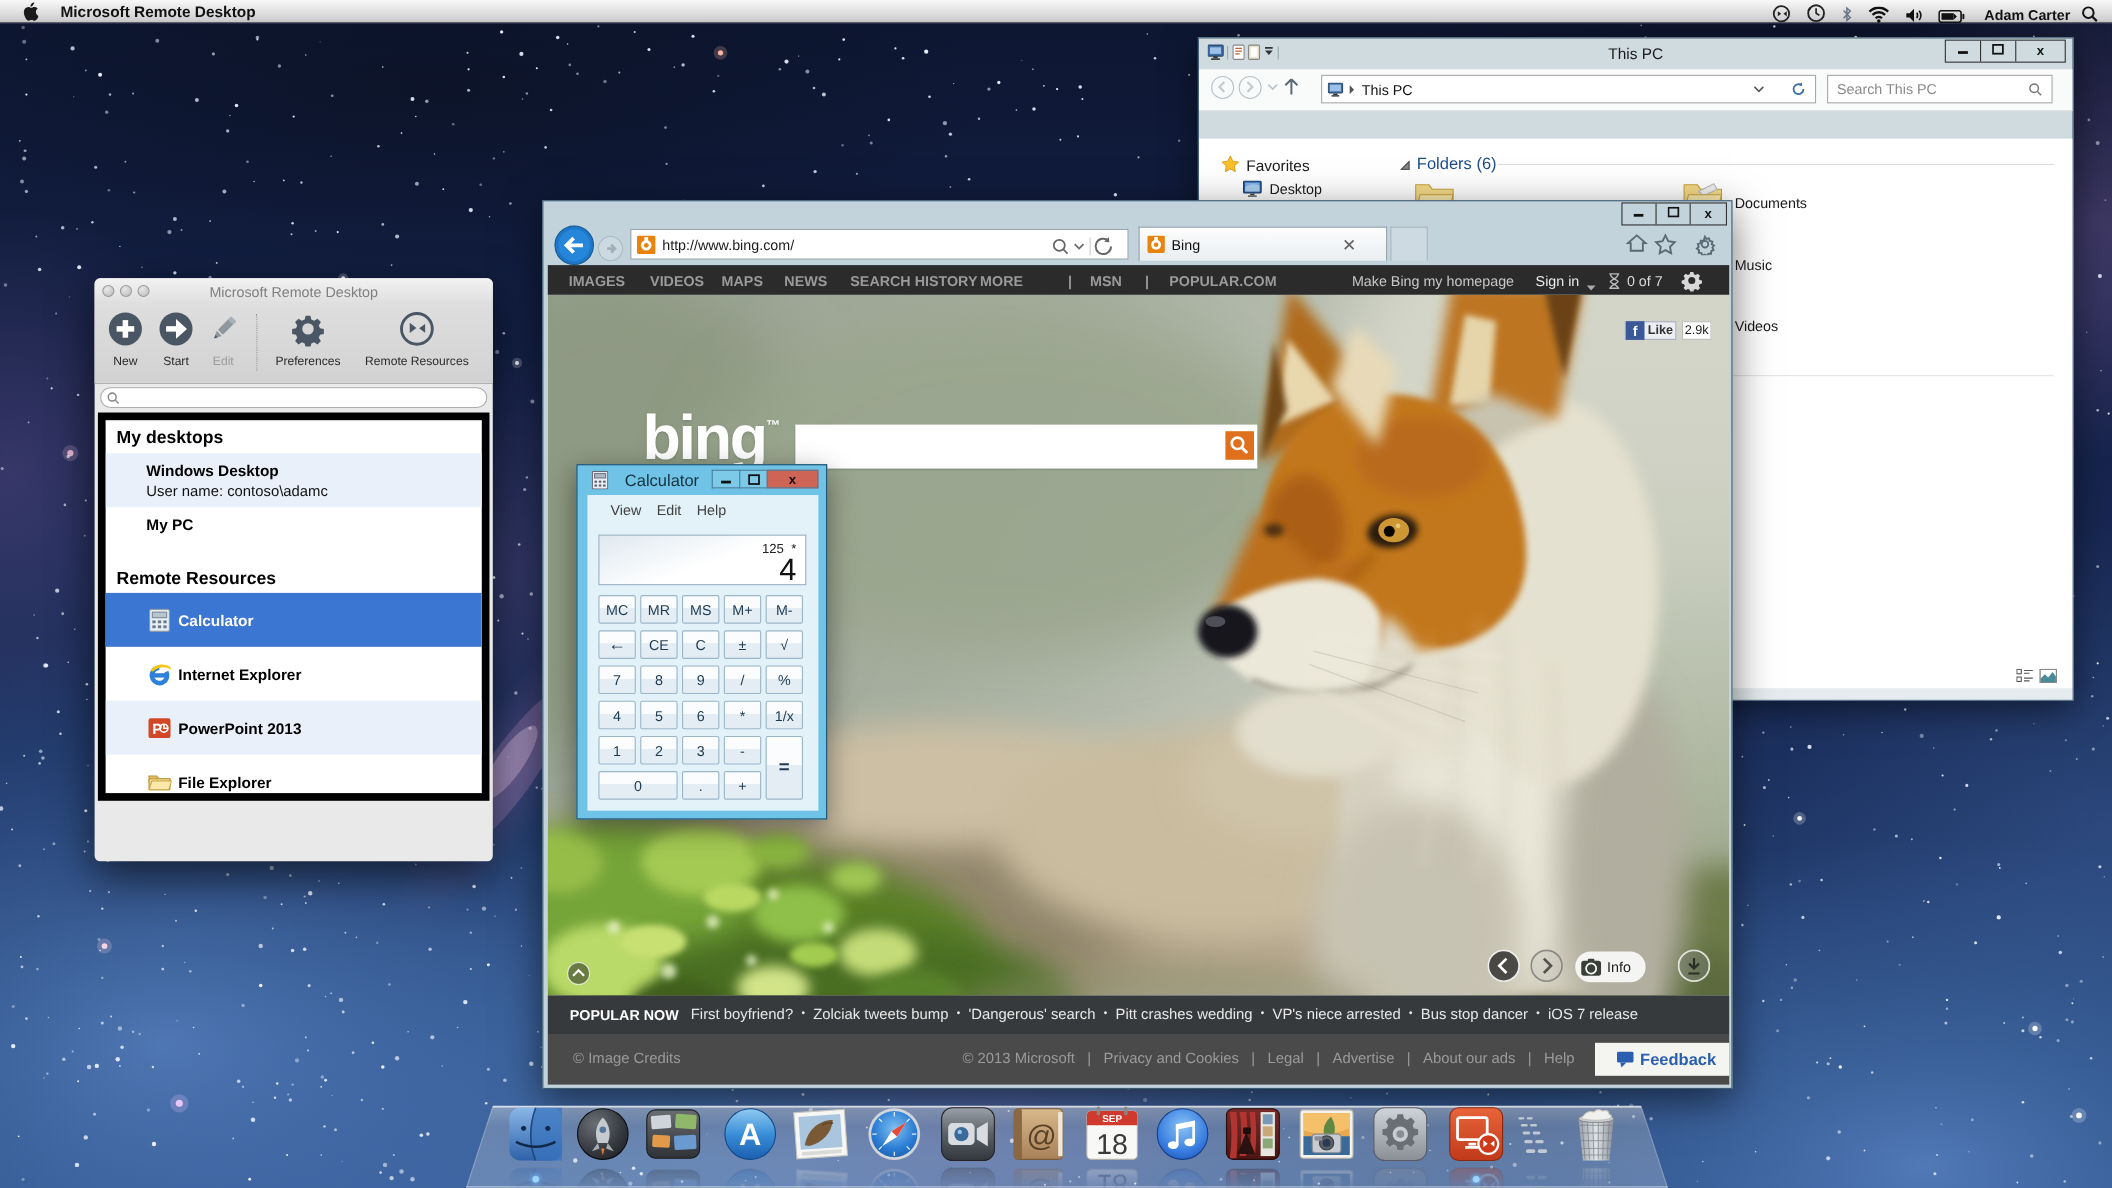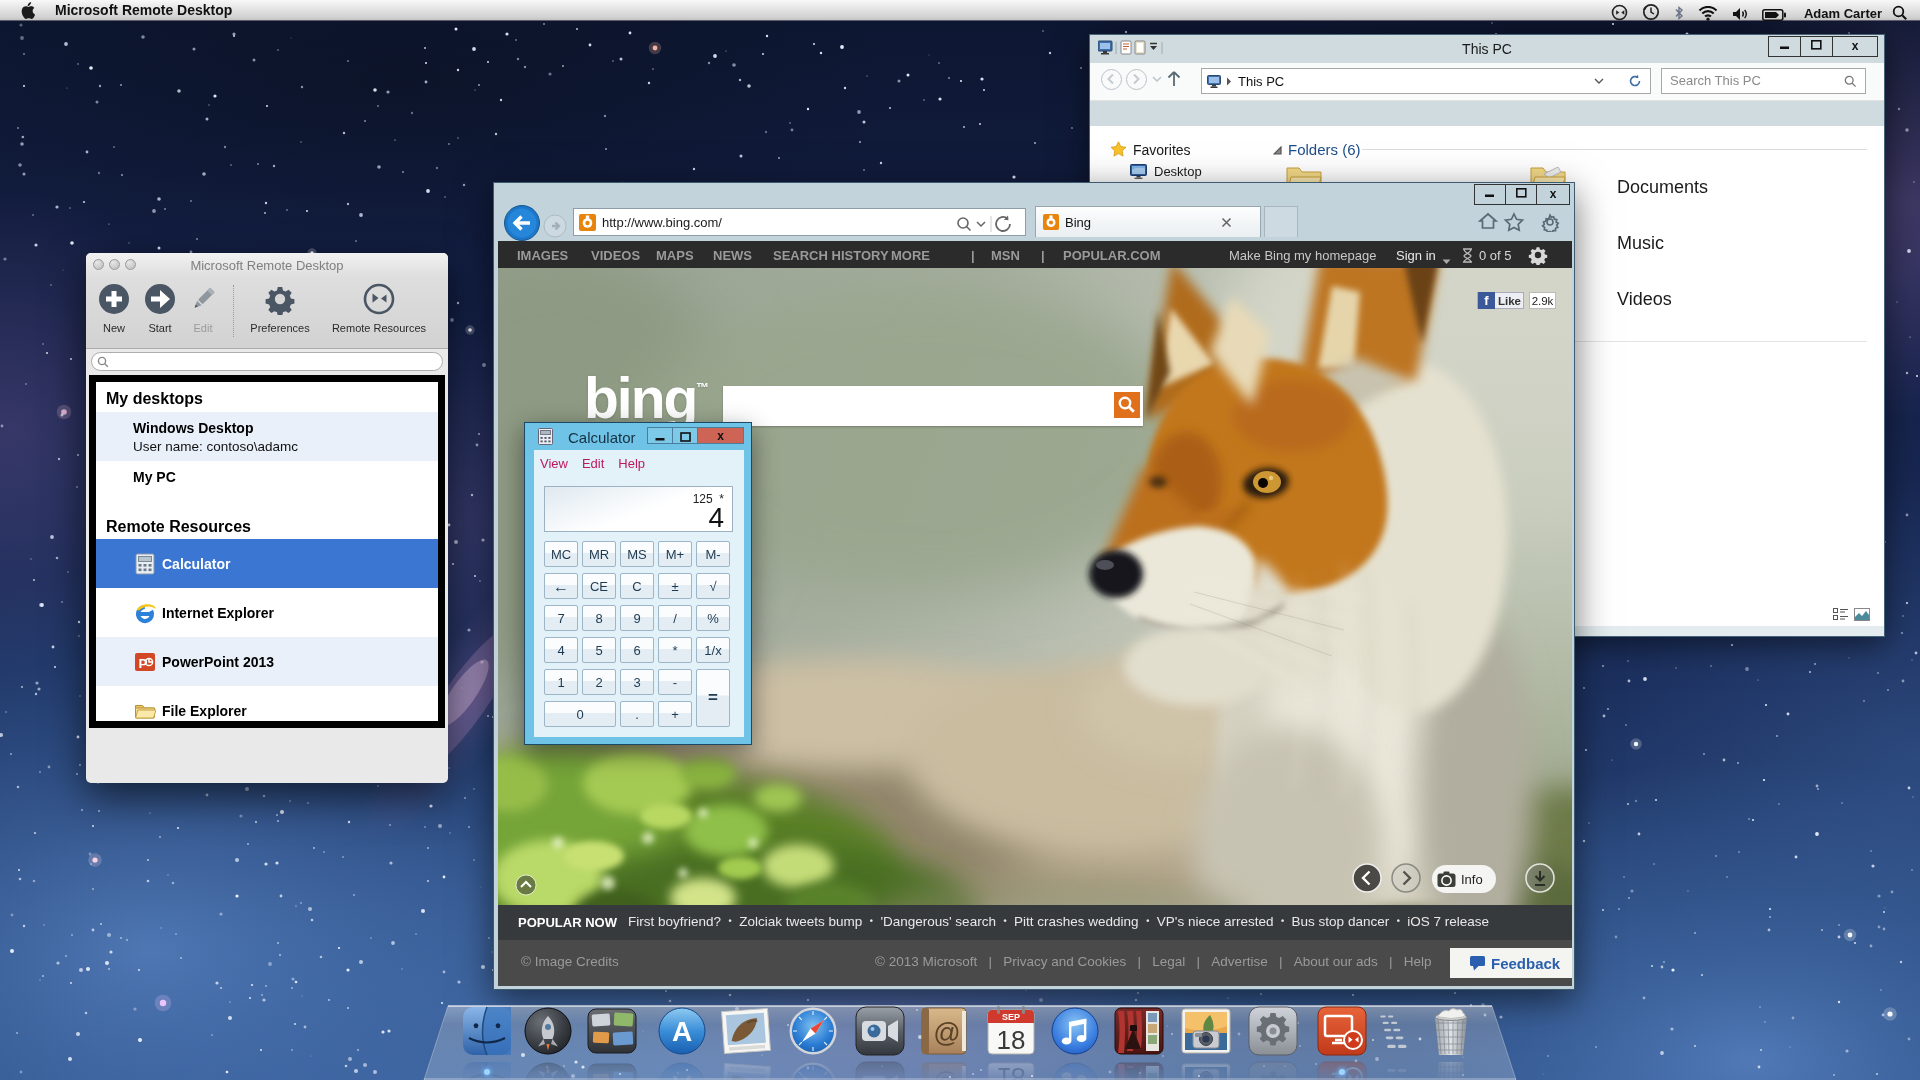--- a/index.html
+++ b/index.html
@@ -31,21 +31,21 @@
   background:#6ec3e7; border:1px solid #1c4a66; box-shadow:0 8px 24px rgba(0,0,0,0.45); z-index:5; }
 
 #rdp { left:86px; top:253px; width:362px; height:530px; border-radius:5px;
   background:#e9e9e9; box-shadow:0 14px 40px rgba(0,0,0,0.6); z-index:6; }
 
 #calc .ctitle { height:27px; position:relative; color:#16303f; font-size:15px; }
 #calc .ccap { position:absolute; right:7px; top:4px; display:flex; }
 #calc .ccap div { width:25px; height:17px; border:1px solid #4a7e9c; border-right:none; text-align:center; background:#7cc9e8; }
 #calc .ccap div:last-child { width:47px; background:#cd6456; border-right:1px solid #4a7e9c; }
 #calc .cbody { position:absolute; left:9px; top:27px; width:210px; height:287px; background:#e3f1f9; }
-#calc .cmenu { font-size:13px; color:#be185d; padding:6px 0 0 6px; }
+#calc .cmenu { font-size:13px; color:#404040; padding:6px 0 0 21px; }
 #calc .cmenu span { margin-right:14px; }
 #calc .cdisp { position:absolute; left:10px; top:36px; width:189px; height:46px; background:linear-gradient(160deg,#dfe9f0,#fff 55%); border:1px solid #9cb2c2; }
 #calc .cbtn { position:absolute; width:34px; height:26px; background:linear-gradient(#fafcfe 45%,#e4edf3 46%); border:1px solid #9cb6c8; border-radius:2px; font-size:13px; color:#1d3a50; text-align:center; line-height:25px; }
 
 #ie .tbar { height:23px; position:relative; }
 #ie .capbox { position:absolute; right:4px; top:1px; display:flex; border:1px solid #333; background:#c2d3dc; }
 #ie .capbox .cb { width:31px; height:19px; text-align:center; font-weight:bold; font-size:12px; color:#111; line-height:18px; border-right:1px solid #333; }
 #ie .capbox .cb:last-child { border-right:none; width:32px; }
 #ie .urlrow { height:35px; position:relative; }
 #ie .urlfield { position:absolute; left:79px; top:2px; width:453px; height:28px; background:#fff; border:1px solid #8e9ea8; display:flex; align-items:center; font-size:13px; color:#1a1a1a; }
@@ -66,21 +66,21 @@
 #thispc .ribbon { height:25px; background:#f5f6f7; position:relative; border-bottom:1px solid #dadada; }
 #thispc .ribbon .ftab { position:absolute; left:3px; top:0; width:60px; height:25px; background:#2b7ac4; color:#fff; text-align:center; font-size:13px; line-height:25px; }
 #thispc .ribbon .tab { position:absolute; top:0; height:25px; color:#222; font-size:13px; line-height:25px; }
 #thispc .toolrow { height:38px; background:#f9fafa; position:relative; border-bottom:1px solid #e2e2e2; }
 #thispc .navc { position:absolute; width:21px; height:21px; border-radius:50%; border:1.5px solid #b9c3c9; top:6px; }
 #thispc .addr { position:absolute; left:111px; top:5px; width:450px; height:26px; background:#fff; border:1px solid #a8a8a8; display:flex; align-items:center; font-size:13px; color:#111; }
 #thispc .srch { position:absolute; left:571px; top:5px; width:205px; height:26px; background:#fff; border:1px solid #a8a8a8; font-size:13px; color:#8a8a8a; line-height:24px; padding-left:8px; }
 #thispc .content { position:absolute; left:0; top:91px; width:794px; height:500px; background:#fff; font-size:13px; color:#1a1a1a; }
 #thispc .statusb { position:absolute; left:0; top:591px; width:794px; height:10px; background:#e4ecef; }
 #thispc .fold { position:absolute; width:36px; height:30px; }
-#thispc .flbl { position:absolute; font-size:18px; color:#1a1a1a;margin-left:40px; }
+#thispc .flbl { position:absolute; font-size:13px; color:#1a1a1a; }
 
 #rdp-title { height:24px; border-radius:5px 5px 0 0; background:linear-gradient(#f2f2f2,#dedede); position:relative; }
 #rdp-title .tl { position:absolute; top:6px; width:11px; height:11px; border-radius:50%;
   background:radial-gradient(circle at 35% 30%, #e8e8e8, #b9b9b9); border:1px solid #9a9a9a; }
 #rdp-title .ttext { text-align:center; font-size:13px; color:#7f7f7f; line-height:26px; }
 #rdp-toolbar { height:71px; background:linear-gradient(#dedede,#d2d2d2); position:relative; border-radius:0; }
 #rdp-toolbar .tbi { position:absolute; width:70px; text-align:center; top:6px; }
 #rdp-toolbar .tbi .lbl { font-size:11px; color:#2b2b2b; margin-top:3px; }
 #rdp-toolbar .tbi.dis .lbl { color:#9b9b9b; }
 #rdp-sep { position:absolute; left:147px; top:8px; height:52px; border-left:1px dotted #9a9a9a; }
@@ -1922,21 +1922,21 @@
         <span style="left:543px">|</span>
         <span style="left:565px">POPULAR.COM</span>
       <span style="left:731px;font-weight:normal;color:#c8c8c8">Make Bing my homepage</span>
       <span style="left:898px;font-weight:normal;color:#e8e8e8">Sign in</span>
       <svg width="9" height="6" viewBox="0 0 9 6" style="position:absolute;left:944px;top:18px">
           <path d="M0.5 0.5L4.5 5l4-4.5z" fill="#aaa"></path>
         </svg>
       <svg width="13" height="15" viewBox="0 0 13 15" style="position:absolute;left:963px;top:7px">
           <path d="M2 1h9M2 14h9M3 1c0 4 7 5.5 7 7s-7 3-7 6M10 1c0 4-7 5.5-7 7s7 3 7 6" stroke="#bbb" stroke-width="1.3" fill="none"></path>
         </svg>
-      <span style="left:981px;font-weight:normal;color:#d8d8d8">0 of 5</span>
+      <span style="left:981px;font-weight:normal;color:#d8d8d8">0 of 7</span>
       <svg width="20" height="20" viewBox="0 0 20 20" style="position:absolute;left:1030px;top:4px">
           <path fill="#d8d8d8" d="M10 2.2l1.4 0 .5 2.2 1.7.7 1.9-1.2 2 2-1.2 1.9.7 1.7 2.2.5v2.8l-2.2.5-.7 1.7 1.2 1.9-2 2-1.9-1.2-1.7.7-.5 2.2h-2.8l-.5-2.2-1.7-.7-1.9 1.2-2-2 1.2-1.9-.7-1.7-2.2-.5v-2.8l2.2-.5.7-1.7-1.2-1.9 2-2 1.9 1.2 1.7-.7.5-2.2z"></path>
           <circle cx="10" cy="10" r="3.2" fill="#2b2b2b"></circle>
         </svg>
     </div>
     <div class="photo">
       <svg width="1074" height="637" viewBox="0 0 1074 637">
         <defs>
           <linearGradient id="pbg" x1="0" y1="0.1" x2="1" y2="0.35">
             <stop offset="0" stop-color="#97a292"></stop>

